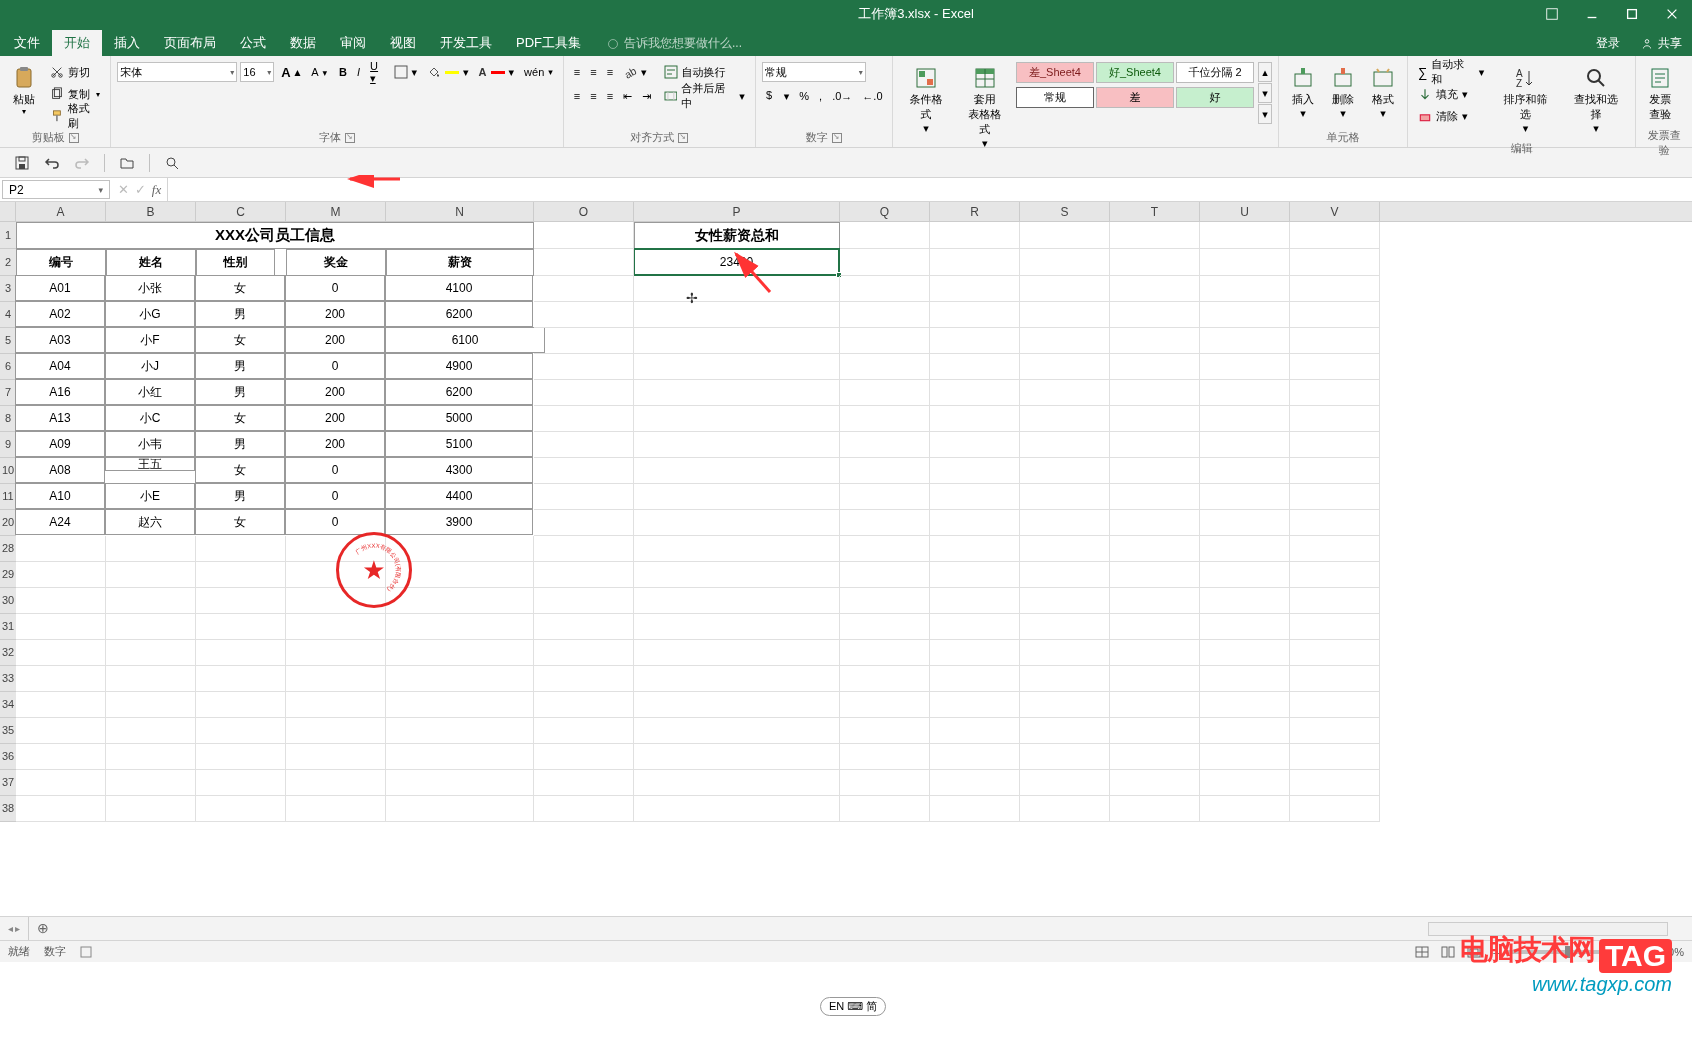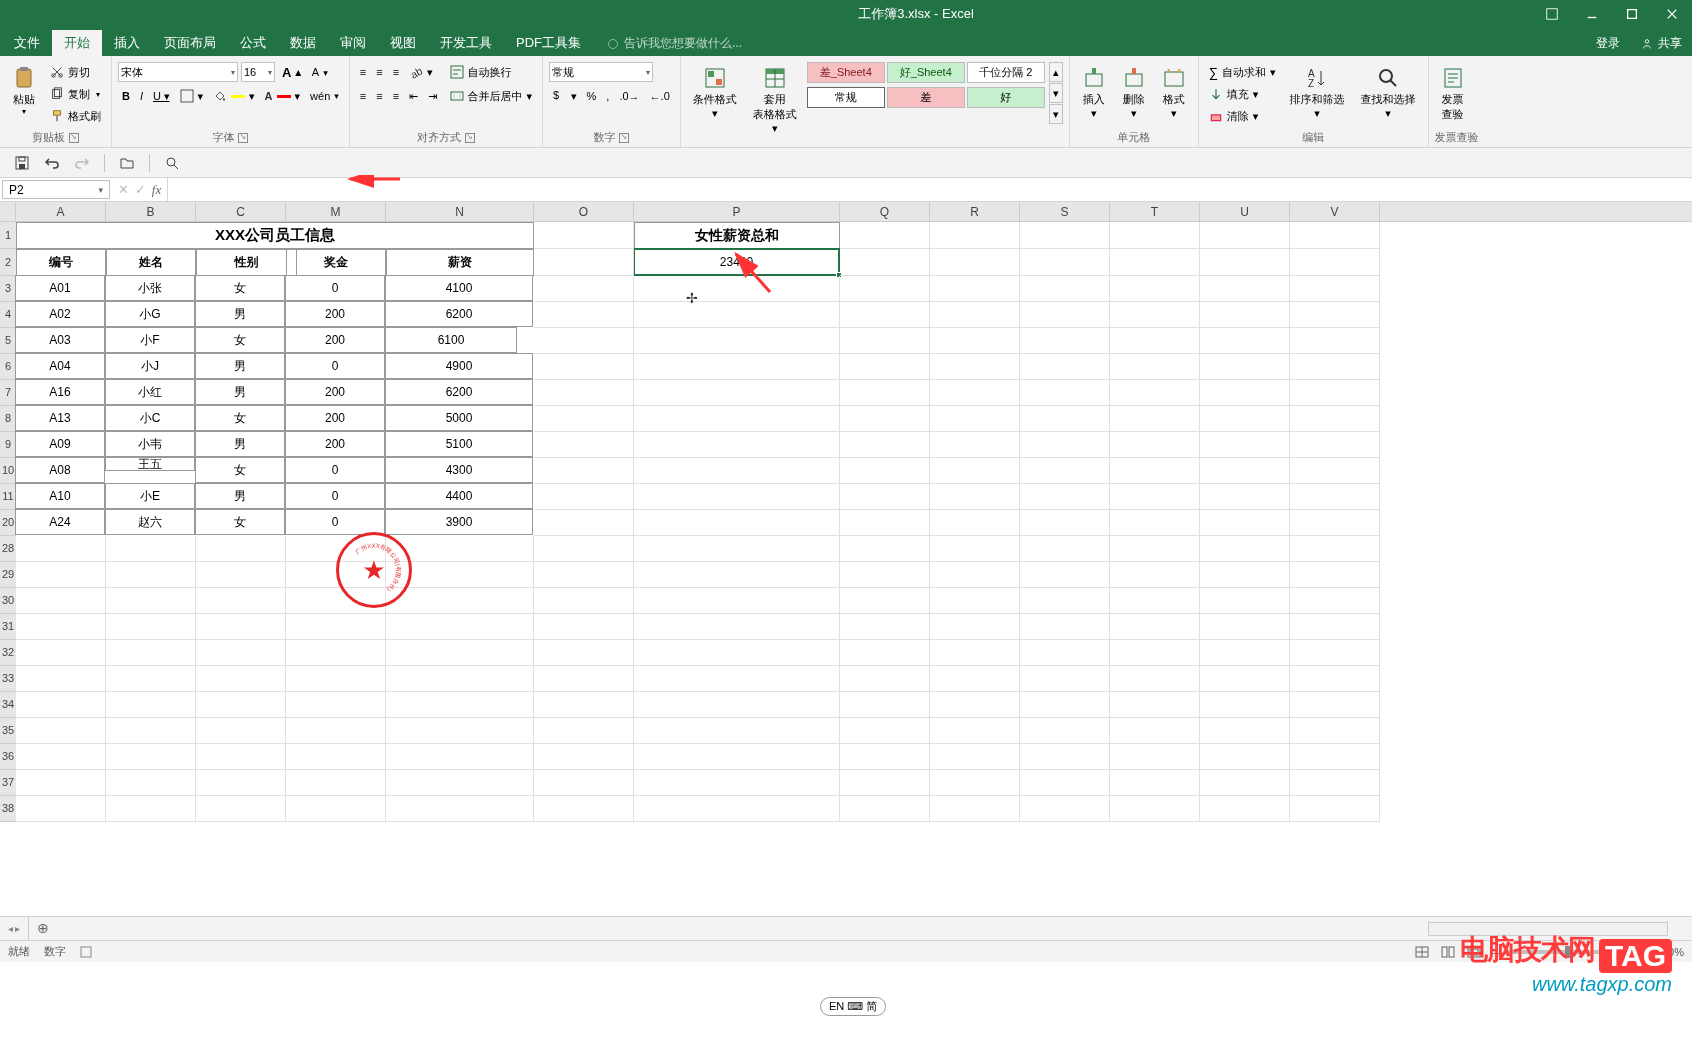--- a/index.html
+++ b/index.html
@@ -210,21 +210,21 @@
           </div>
       </div>
     </div>
     <div class="rib-group-label">
         <span>剪贴板</span>
         <span class="dlg-launcher"></span>
       </div>
   </div>
 
   <div class="rib-group" style="min-width:200px;">
-    <div class="rib-body" style="flex-direction:column;gap:4px;">
+    <div class="rib-body" style="flex-direction:row;gap:4px;">
       <div style="display:flex;gap:3px;align-items:center;">
         <div class="combo" style="width:120px;">
             <span>宋体</span>
             <span class="arrow">▾</span>
           </div>
         <div class="combo" style="width:34px;">
             <span>16</span>
             <span class="arrow">▾</span>
           </div>
         <span class="small-btn" style="font-weight:bold;font-size:13px;">A<sup>▴</sup></span>
@@ -478,21 +478,21 @@
         <div class="rowh" style="height: 26px;">34</div>
         <div class="rowh" style="height: 26px;">35</div>
         <div class="rowh" style="height: 26px;">36</div>
         <div class="rowh" style="height: 26px;">37</div>
         <div class="rowh" style="height: 26px;">38</div>
       </div>
     <div class="cells" id="cells">
         <div class="cell header-data" style="left: 0px; top: 0px; width: 518px; height: 27px; font-size: 15px;">XXX公司员工信息</div>
         <div class="cell header-data" style="left: 0px; top: 27px; width: 90px; height: 27px;">编号</div>
         <div class="cell header-data" style="left: 90px; top: 27px; width: 90px; height: 27px;">姓名</div>
-        <div class="cell header-data" style="left: 180px; top: 27px; width: 101px; height: 27px;">性别</div>
+        <div class="cell header-data" style="left: 180px; top: 27px; width: 79px; height: 27px;">性别</div>
         <div class="cell header-data" style="left: 270px; top: 27px; width: 100px; height: 27px;">奖金</div>
         <div class="cell header-data" style="left: 370px; top: 27px; width: 148px; height: 27px;">薪资</div>
         <div class="cell header-data" style="left: 618px; top: 0px; width: 206px; height: 27px; font-size: 14px;">女性薪资总和</div>
         <div class="cell " style="left: 618px; top: 27px; width: 206px; height: 27px;">23400</div>
         <div class="selected-cell" style="left: 617px; top: 26px; width: 207px; height: 28px;">
           <div class="fill-handle"></div>
         </div>
         <div class="cell data" style="left: 0px; top: 54px; width: 90px; height: 26px;">A01</div>
         <div class="cell data" style="left: 90px; top: 54px; width: 90px; height: 26px;">小张</div>
         <div class="cell data" style="left: 180px; top: 54px; width: 90px; height: 26px;">女</div>
@@ -500,21 +500,21 @@
         <div class="cell data" style="left: 370px; top: 54px; width: 148px; height: 26px;">4100</div>
         <div class="cell data" style="left: 0px; top: 80px; width: 90px; height: 26px;">A02</div>
         <div class="cell data" style="left: 90px; top: 80px; width: 90px; height: 26px;">小G</div>
         <div class="cell data" style="left: 180px; top: 80px; width: 90px; height: 26px;">男</div>
         <div class="cell data" style="left: 270px; top: 80px; width: 100px; height: 26px;">200</div>
         <div class="cell data" style="left: 370px; top: 80px; width: 148px; height: 26px;">6200</div>
         <div class="cell data" style="left: 0px; top: 106px; width: 90px; height: 26px;">A03</div>
         <div class="cell data" style="left: 90px; top: 106px; width: 90px; height: 26px;">小F</div>
         <div class="cell data" style="left: 180px; top: 106px; width: 90px; height: 26px;">女</div>
         <div class="cell data" style="left: 270px; top: 106px; width: 100px; height: 26px;">200</div>
-        <div class="cell data" style="left: 370px; top: 106px; width: 132px; height: 26px;">6100</div>
+        <div class="cell data" style="left: 370px; top: 106px; width: 160px; height: 26px;">6100</div>
         <div class="cell data" style="left: 0px; top: 132px; width: 90px; height: 26px;">A04</div>
         <div class="cell data" style="left: 90px; top: 132px; width: 90px; height: 26px;">小J</div>
         <div class="cell data" style="left: 180px; top: 132px; width: 90px; height: 26px;">男</div>
         <div class="cell data" style="left: 270px; top: 132px; width: 100px; height: 26px;">0</div>
         <div class="cell data" style="left: 370px; top: 132px; width: 148px; height: 26px;">4900</div>
         <div class="cell data" style="left: 0px; top: 158px; width: 90px; height: 26px;">A16</div>
         <div class="cell data" style="left: 90px; top: 158px; width: 90px; height: 26px;">小红</div>
         <div class="cell data" style="left: 180px; top: 158px; width: 90px; height: 26px;">男</div>
         <div class="cell data" style="left: 270px; top: 158px; width: 100px; height: 26px;">200</div>
         <div class="cell data" style="left: 370px; top: 158px; width: 148px; height: 26px;">6200</div>

